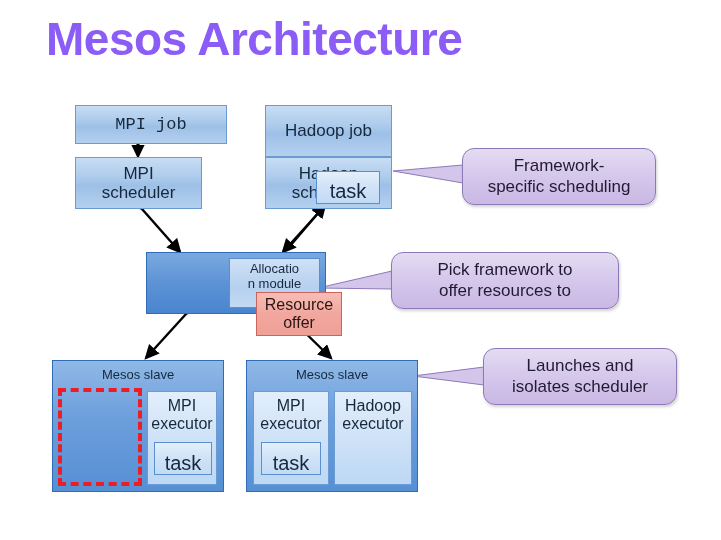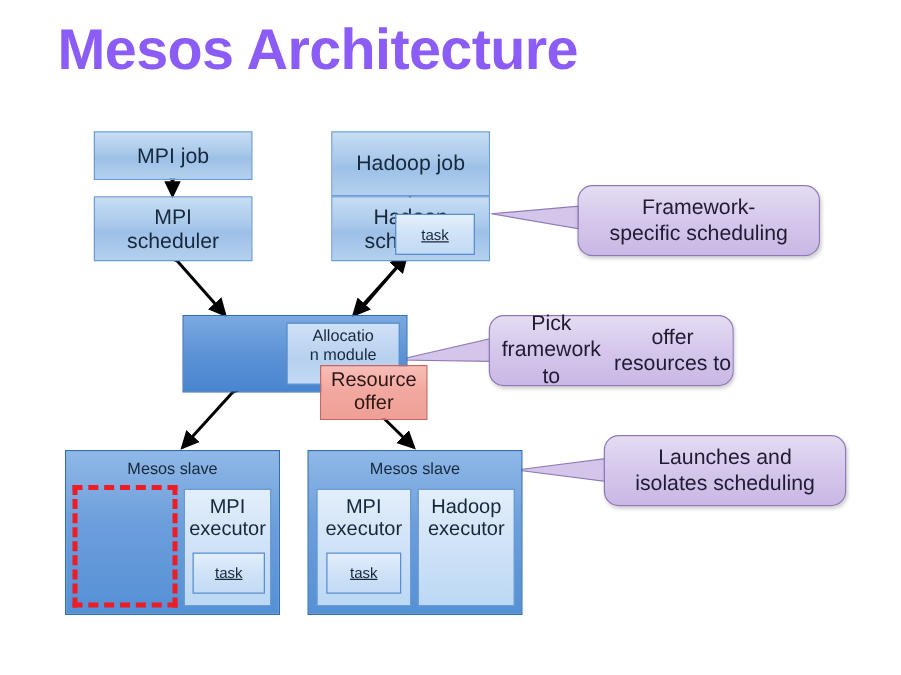--- a/index.html
+++ b/index.html
@@ -86,22 +86,22 @@
     font-size:16px;
     line-height:1.12;
     color:#16283c;
     padding-top:5px;
   }
   .taskbox{
     position:absolute;
     background:linear-gradient(to bottom,#e4effb 0%,#cfe2f7 50%,#c2dbf5 100%);
     border:1px solid #5a8fd0;
     box-sizing:border-box;
-    display:flex;align-items:center;justify-content:center;
-    font-size:12px;color:#16283c;text-decoration:underline;
+    display:flex;align-items:flex-end;justify-content:center;
+    font-size:20px;color:#16283c;
   }
 
   
   .reddash{
     position:absolute;
     border:4px dashed #ee1c24;
     box-sizing:border-box;
     background:transparent;
   }
 
@@ -160,21 +160,21 @@
 
     <line x1="288" y1="316" x2="331" y2="358" stroke="#000" stroke-width="2.4" marker-start="url(#ah2)" marker-end="url(#ah)"></line>
 
     <line x1="290" y1="246" x2="325" y2="205" stroke="#000" stroke-width="2.4" marker-end="url(#ah)"></line>
 
     <path d="M393,171 L463,165 L463,183 Z" fill="#d3c6ea" stroke="#8e79b8" stroke-width="1"></path>
     <path d="M318,288 L392,271 L392,289 Z" fill="#d3c6ea" stroke="#8e79b8" stroke-width="1"></path>
     <path d="M413,376 L484,367 L484,385 Z" fill="#d3c6ea" stroke="#8e79b8" stroke-width="1"></path>
   </svg>
 
-  <div class="lbox" style="left:75px;top:105px;width:127px;height:39px;">
+  <div class="lbox" style="left:75px;top:105px;width:152px;height:39px;font-family:Liberation Mono, monospace;">
     <span>MPI job</span>
   </div>
 
   <div class="lbox" style="left:265px;top:105px;width:127px;height:52px;">
     <span>Hadoop job</span>
   </div>
 
   <div class="lbox" style="left:75px;top:157px;width:127px;height:52px;flex-direction:column;">
     <span>MPI</span>
     <span>scheduler</span>
@@ -231,23 +231,23 @@
   <div class="exec" style="left:334px;top:391px;width:78px;height:94px;">
     <div>Hadoop</div>
     <div>executor</div>
   </div>
 
   <div class="callout" style="left:462px;top:148px;width:194px;height:57px;flex-direction:column;">
     <span>Framework-</span>
     <span>specific scheduling</span>
   </div>
 
-  <div class="callout" style="left:391px;top:252px;width:196px;height:57px;flex-direction:row;">
+  <div class="callout" style="left:391px;top:252px;width:228px;height:57px;flex-direction:column;">
     <span>Pick framework to</span>
     <span>offer resources to</span>
   </div>
 
   <div class="callout" style="left:483px;top:348px;width:194px;height:57px;flex-direction:column;">
     <span>Launches and</span>
-    <span>isolates scheduling</span>
+    <span>isolates scheduler</span>
   </div>
 
 </div>
 
 </body></html>

